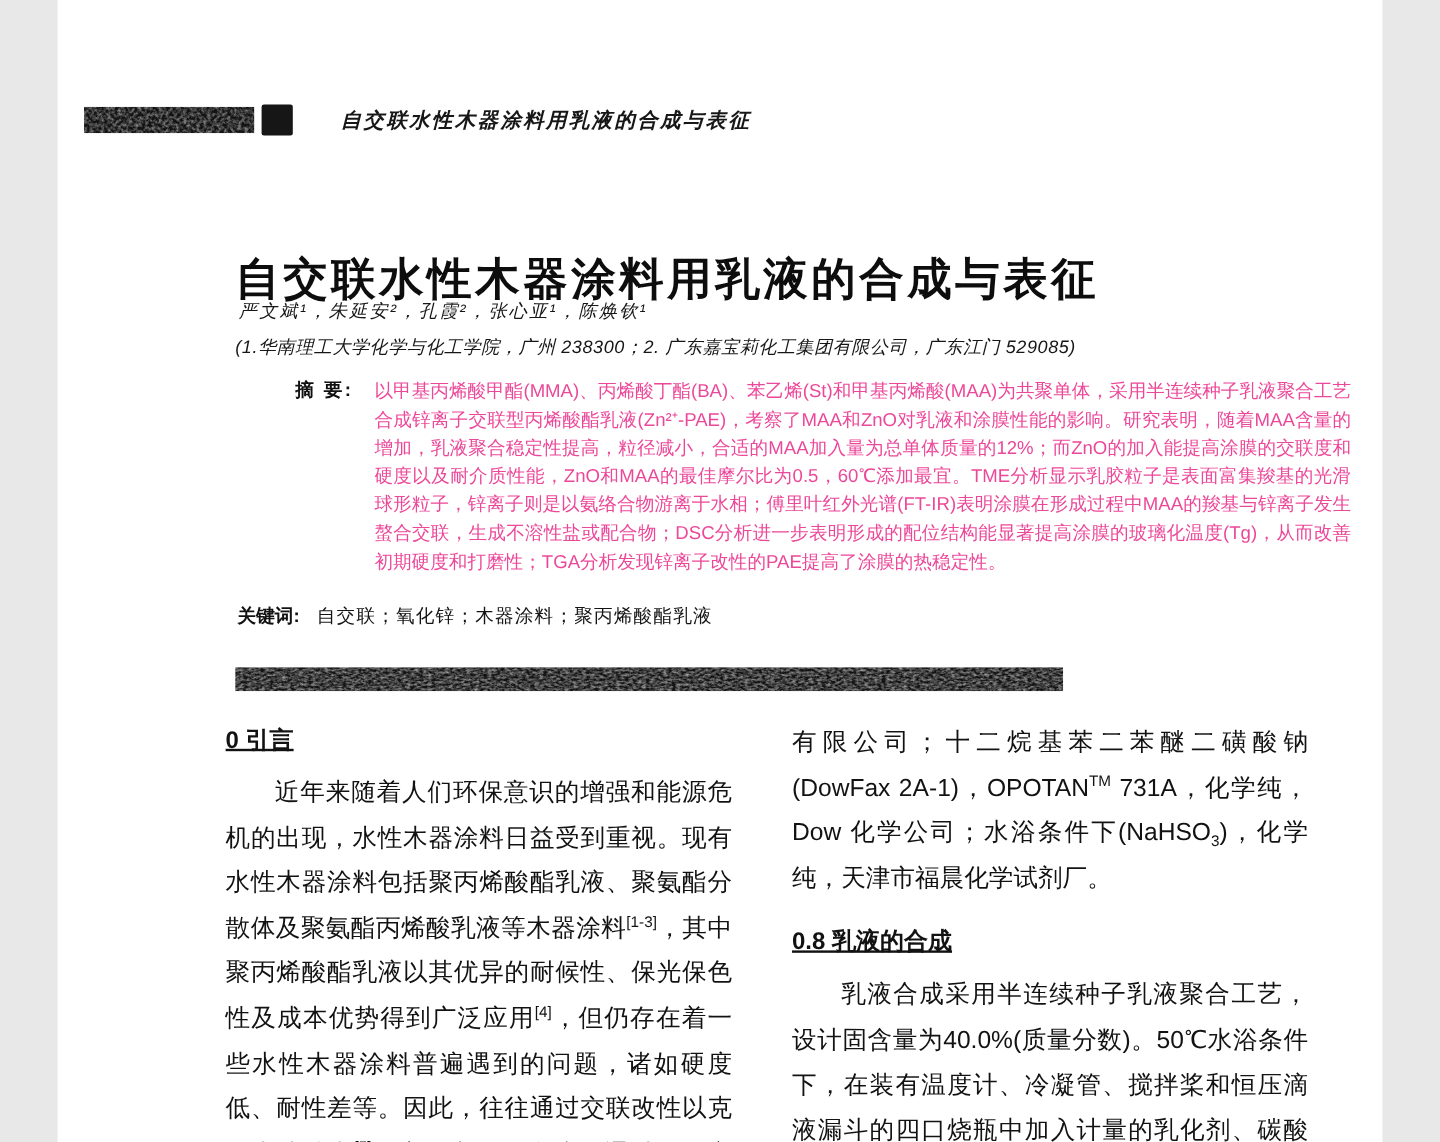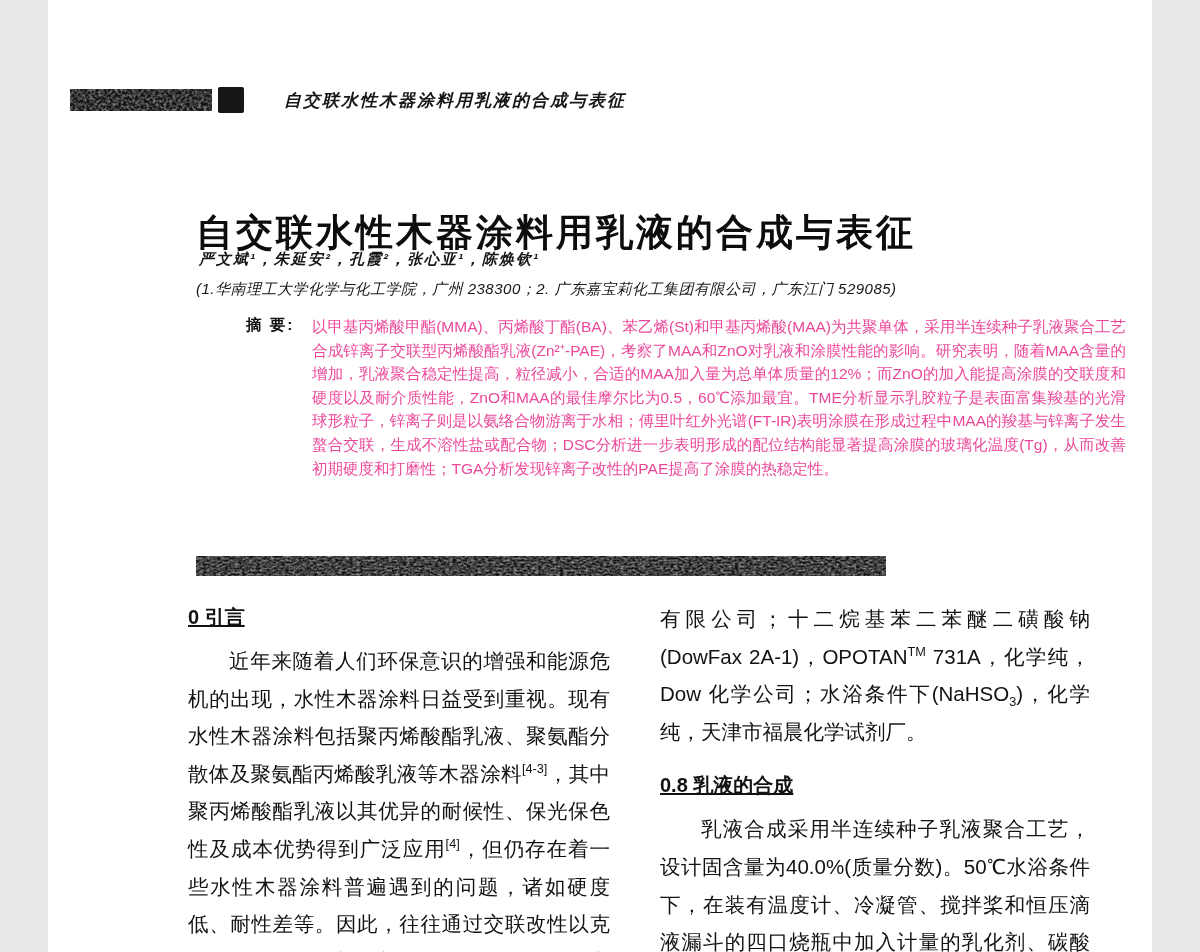--- a/index.html
+++ b/index.html
@@ -60,21 +60,21 @@
     letter-spacing: 3px;
     color: #0d0d0d;
   }
   .authors-line {
     position: absolute;
     top: 250px;
     left: 151px;
     width: 900px;
     font-size: 15px;
     font-style: italic;
-    font-weight: bold;
+    font-weight: normal;
     letter-spacing: 2px;
     color: #161616;
   }
   .affiliation-line {
     position: absolute;
     top: 280px;
     left: 148px;
     width: 980px;
     font-size: 15px;
     font-style: italic;
@@ -184,35 +184,39 @@
 
   <h1 class="article-title">自交联水性木器涂料用乳液的合成与表征</h1>
   <div class="authors-line">严文斌¹，朱延安²，孔霞²，张心亚¹，陈焕钦¹</div>
   <div class="affiliation-line">(1.华南理工大学化学与化工学院，广州 238300；2. 广东嘉宝莉化工集团有限公司，广东江门 529085)</div>
 
   <div class="abstract-row">
     <div class="abstract-label">摘  要:</div>
     <div class="abstract-text">以甲基丙烯酸甲酯(MMA)、丙烯酸丁酯(BA)、苯乙烯(St)和甲基丙烯酸(MAA)为共聚单体，采用半连续种子乳液聚合工艺合成锌离子交联型丙烯酸酯乳液(Zn²⁺-PAE)，考察了MAA和ZnO对乳液和涂膜性能的影响。研究表明，随着MAA含量的增加，乳液聚合稳定性提高，粒径减小，合适的MAA加入量为总单体质量的12%；而ZnO的加入能提高涂膜的交联度和硬度以及耐介质性能，ZnO和MAA的最佳摩尔比为0.5，60℃添加最宜。TME分析显示乳胶粒子是表面富集羧基的光滑球形粒子，锌离子则是以氨络合物游离于水相；傅里叶红外光谱(FT-IR)表明涂膜在形成过程中MAA的羧基与锌离子发生螯合交联，生成不溶性盐或配合物；DSC分析进一步表明形成的配位结构能显著提高涂膜的玻璃化温度(Tg)，从而改善初期硬度和打磨性；TGA分析发现锌离子改性的PAE提高了涂膜的热稳定性。</div>
   </div>
 
+  <div class="keywords-row">
+    <div class="keywords-label">关键词:</div>
+    <div class="keywords-text">自交联；氧化锌；木器涂料；聚丙烯酸酯乳液</div>
+  </div>
 
   <svg class="separator-bar" viewBox="0 0 690 20" preserveAspectRatio="none">
     <defs>
       <filter id="grain2" x="0" y="0" width="100%" height="100%">
         <feTurbulence type="fractalNoise" baseFrequency="0.28 0.5" numOctaves="3" seed="11" result="n"></feTurbulence>
         <feColorMatrix in="n" type="matrix" values="0 0 0 0 1  0 0 0 0 1  0 0 0 0 1  1 0 0 0 -0.3"></feColorMatrix>
       </filter>
     </defs>
     <rect x="0" y="0" width="690" height="20" fill="#131313"></rect>
     <rect x="0" y="0" width="690" height="20" filter="url(#grain2)"></rect>
   </svg>
 
   <div class="col col-left">
     <h2 class="sec-heading">0 引言</h2>
-    <p class="body-par indent"><span>近年来随着人们环保意识的增强和能源危机的出现，水性木器涂料日益受到重视。现有水性木器涂料包括聚丙烯酸酯乳液、聚氨酯分散体及聚氨酯丙烯酸乳液等木器涂料</span><sup>[4-3]</sup><span>，其中聚丙烯酸酯乳液以其优异的耐候性、保光保色性及成本优势得到广泛应用</span><sup>[4]</sup><span>，但仍存在着一些水性木器涂料普遍遇到的问题，诸如硬度低、耐性差等。因此，往往通过交联改性以克服上述缺点</span><sup>[5]</sup><span>。离子交联型乳液是通过金属离子与共聚物分子链上的官能团反应，以离子键或配位键结合形成不溶或不融的盐或络合物，通过离子对之间的静电作</span></p>
+    <p class="body-par indent"><span>近年来随着人们环保意识的增强和能源危机的出现，水性木器涂料日益受到重视。现有水性木器涂料包括聚丙烯酸酯乳液、聚氨酯分散体及聚氨酯丙烯酸乳液等木器涂料</span><sup>[1-3]</sup><span>，其中聚丙烯酸酯乳液以其优异的耐候性、保光保色性及成本优势得到广泛应用</span><sup>[4]</sup><span>，但仍存在着一些水性木器涂料普遍遇到的问题，诸如硬度低、耐性差等。因此，往往通过交联改性以克服上述缺点</span><sup>[5]</sup><span>。离子交联型乳液是通过金属离子与共聚物分子链上的官能团反应，以离子键或配位键结合形成不溶或不融的盐或络合物，通过离子对之间的静电作</span></p>
   </div>
 
   <div class="col col-right">
     <p class="body-par"><span>有限公司；十二烷基苯二苯醚二磺酸钠(DowFax 2A-1)，OPOTAN</span><sup>TM</sup><span> 731A，化学纯，Dow 化学公司；水浴条件下(NaHSO</span><sub>3</sub><span>)，化学纯，天津市福晨化学试剂厂。</span></p>
     <h2 class="sec-heading mt">0.8 乳液的合成</h2>
     <p class="body-par indent">乳液合成采用半连续种子乳液聚合工艺，设计固含量为40.0%(质量分数)。50℃水浴条件下，在装有温度计、冷凝管、搅拌桨和恒压滴液漏斗的四口烧瓶中加入计量的乳化剂、碳酸氢钠、水和15%的单体，快速搅拌10min后升温至80℃，缓慢加入10%的KPS</p>
   </div>
 
 </div>
 

